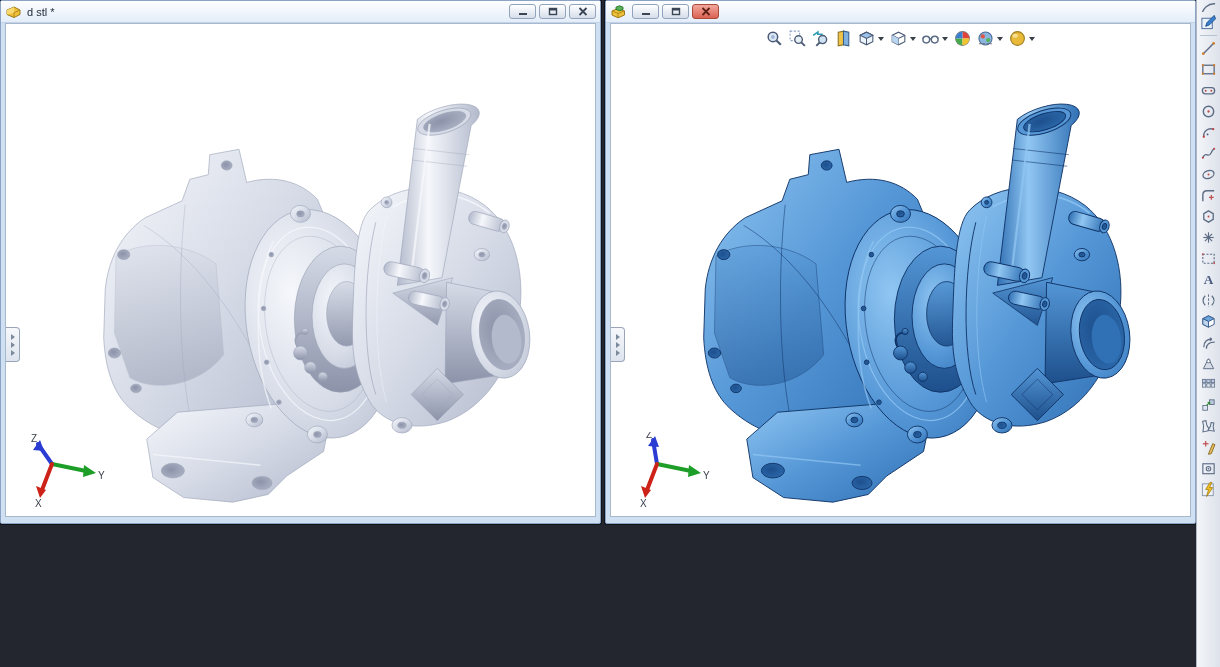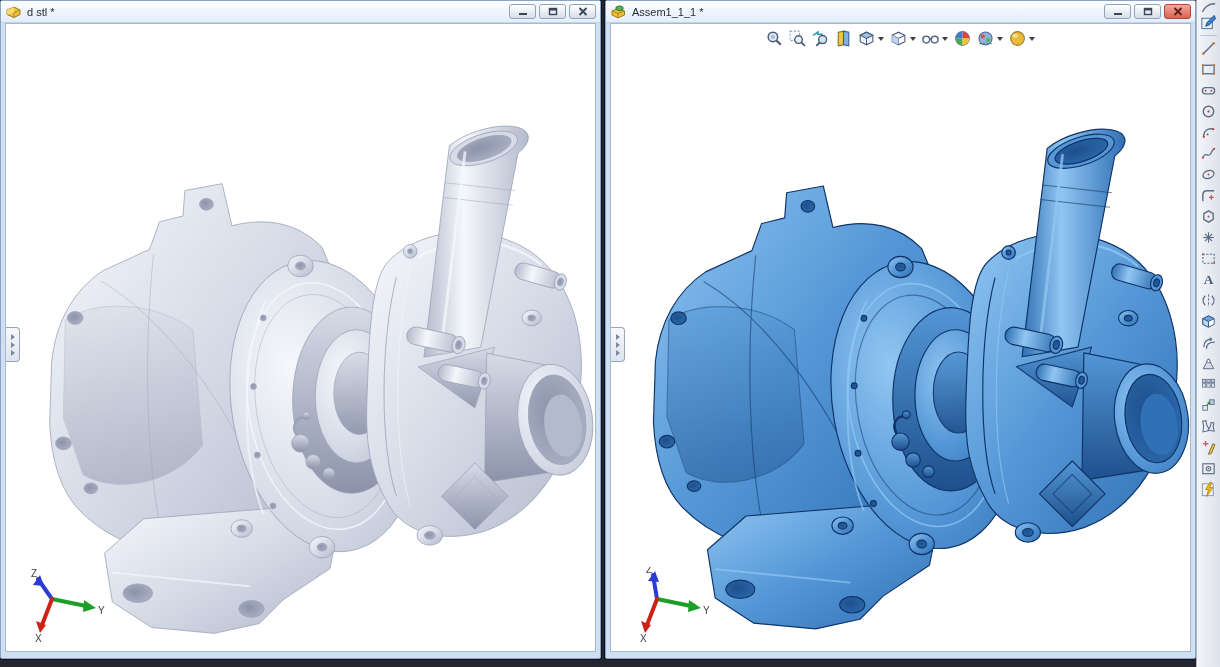--- a/index.html
+++ b/index.html
@@ -1,17 +1,17 @@
 <!DOCTYPE html>
 <html><head>
 <meta charset="utf-8">
 <style>
   html,body{margin:0;padding:0}
   body{width:1220px;height:667px;background:#23262e;font-family:"Liberation Sans",sans-serif;position:relative;overflow:hidden}
-  .mdi{position:absolute;top:0;height:659px;background:#cfe0f2;border:1px solid #8aa3c4;border-radius:2px;box-sizing:border-box;box-shadow:0 0 0 1px #10131a}
+  .mdi{position:absolute;top:0;height:524px;background:#cfe0f2;border:1px solid #8aa3c4;border-radius:2px;box-sizing:border-box;box-shadow:0 0 0 1px #10131a}
   #win-left{left:0;width:601px}
   #win-right{left:605px;width:591px}
   .titlebar{height:21px;display:flex;align-items:center;padding:0 4px;background:linear-gradient(#fdfeff,#e3edf9);border-bottom:1px solid #c3d4ea;gap:5px}
   .doc-icon{width:17px;height:15px;flex:0 0 auto}
   .title{font-size:11px;color:#1c2736;flex:1;white-space:nowrap;overflow:hidden}
   .winbtns{display:flex;gap:3px;flex:0 0 auto}
   .winbtn{width:27px;height:15px;border:1px solid #93a3bb;border-radius:3px;background:linear-gradient(#ffffff,#d6deea);display:flex;align-items:center;justify-content:center;padding:0;cursor:pointer}
   .winbtn.close-red{background:linear-gradient(#f2a89c,#da6152);border-color:#a8493a}
   .viewport{position:absolute;left:4px;right:4px;top:22px;bottom:6px;background:#ffffff;border:1px solid #a8b8cc;overflow:hidden}
   .model{position:absolute;left:0;top:0;width:100%;height:100%}
@@ -181,21 +181,20 @@
 </section>
 
 <section class="mdi" id="win-right">
   <header class="titlebar">
     <svg class="doc-icon" viewBox="0 0 17 15">
       <path d="M2 7 L8 4.5 L14.5 7 L14.5 11 L8 13.8 L2 11 Z" fill="#f0c03a" stroke="#9a7a14"></path>
       <path d="M2 7 L8 9.4 L14.5 7" fill="none" stroke="#b08a18"></path>
       <path d="M8 9.4 L8 13.8" stroke="#b08a18"></path>
       <path d="M6 3.2 L9.5 1.8 L13 3.2 L13 5.4 L9.5 6.8 L6 5.4 Z" fill="#57b357" stroke="#2a7a2a"></path>
     </svg>
-    <span class="title">Assem1_1_1 *</span>
     <span class="winbtns">
       <button class="winbtn">
           <svg width="10" height="8" viewBox="0 0 10 8">
             <rect x="1" y="5" width="8" height="2" fill="#3a4556"></rect>
           </svg>
         </button>
       <button class="winbtn">
           <svg width="10" height="9" viewBox="0 0 10 9">
             <rect x="1.5" y="1.5" width="7" height="6" fill="none" stroke="#3a4556" stroke-width="1.4"></rect>
             <rect x="1.5" y="1.5" width="7" height="2" fill="#3a4556"></rect>

